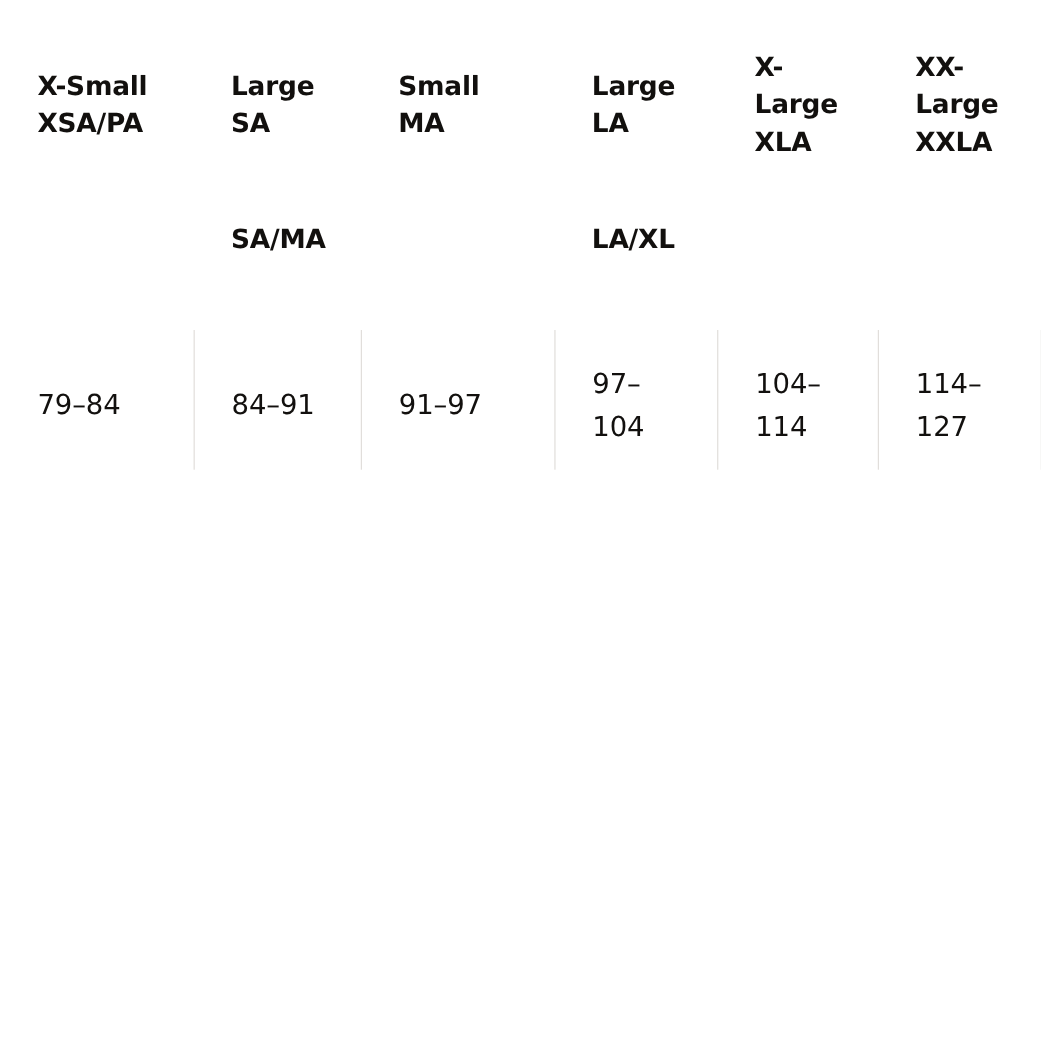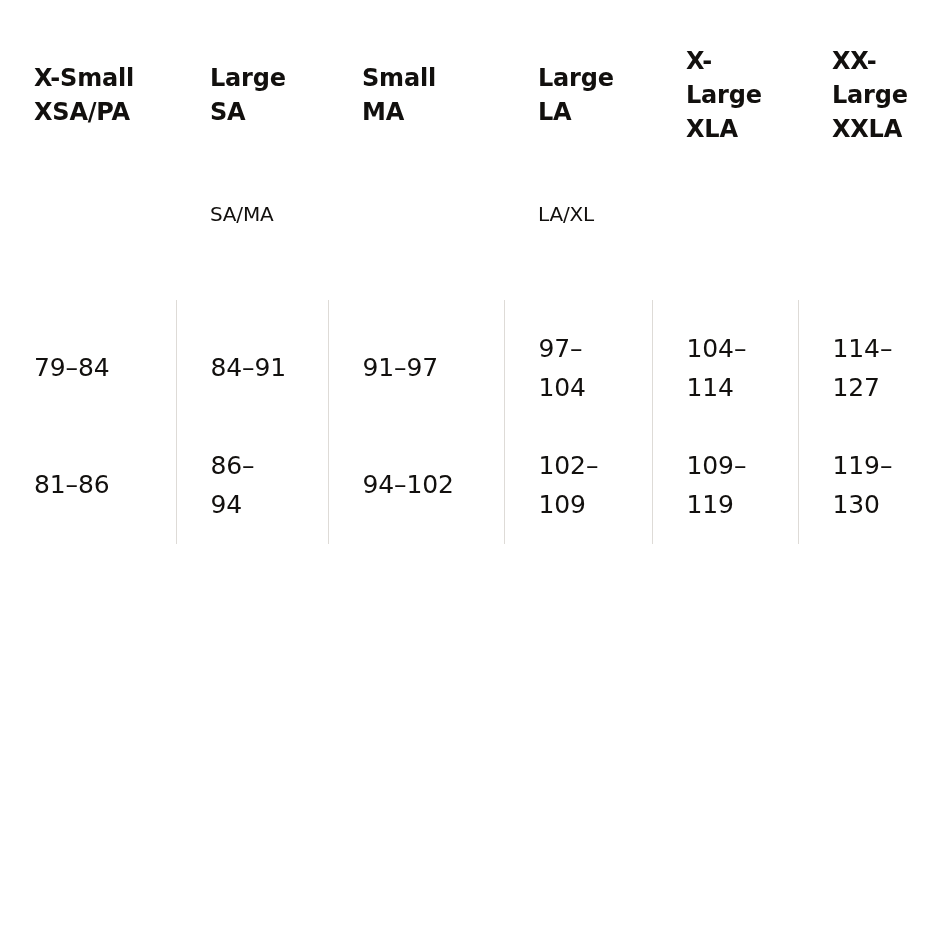--- a/index.html
+++ b/index.html
@@ -46,22 +46,22 @@
     vertical-align: top;
     height: 190px;
   }
   thead th .line {
     display: block;
     white-space: pre-line;
   }
 
   
   tbody tr.subhead td {
-    font-weight: 400;
-    font-size: 20px;
+    font-weight: 700;
+    font-size: 24px;
     line-height: 1.42;
     letter-spacing: -0.2px;
     height: 110px;
     vertical-align: top;
     padding-top: 10px;
     border: none;
   }
 
   
   tbody tr.data td {
@@ -171,40 +171,16 @@
           <span class="cell-text">104–
 114</span>
         </td>
       <td class="vline vline-last">
           <span class="cell-text">114–
 127</span>
         </td>
     </tr>
 
 
-    <tr class="data">
-      <td>
-          <span class="cell-text">81–86</span>
-        </td>
-      <td class="vline">
-          <span class="cell-text">86–
-94</span>
-        </td>
-      <td class="vline">
-          <span class="cell-text">94–102</span>
-        </td>
-      <td class="vline">
-          <span class="cell-text">102–
-109</span>
-        </td>
-      <td class="vline">
-          <span class="cell-text">109–
-119</span>
-        </td>
-      <td class="vline vline-last">
-          <span class="cell-text">119–
-130</span>
-        </td>
-    </tr>
 
 
   </tbody>
 </table>
 
 </body></html>

